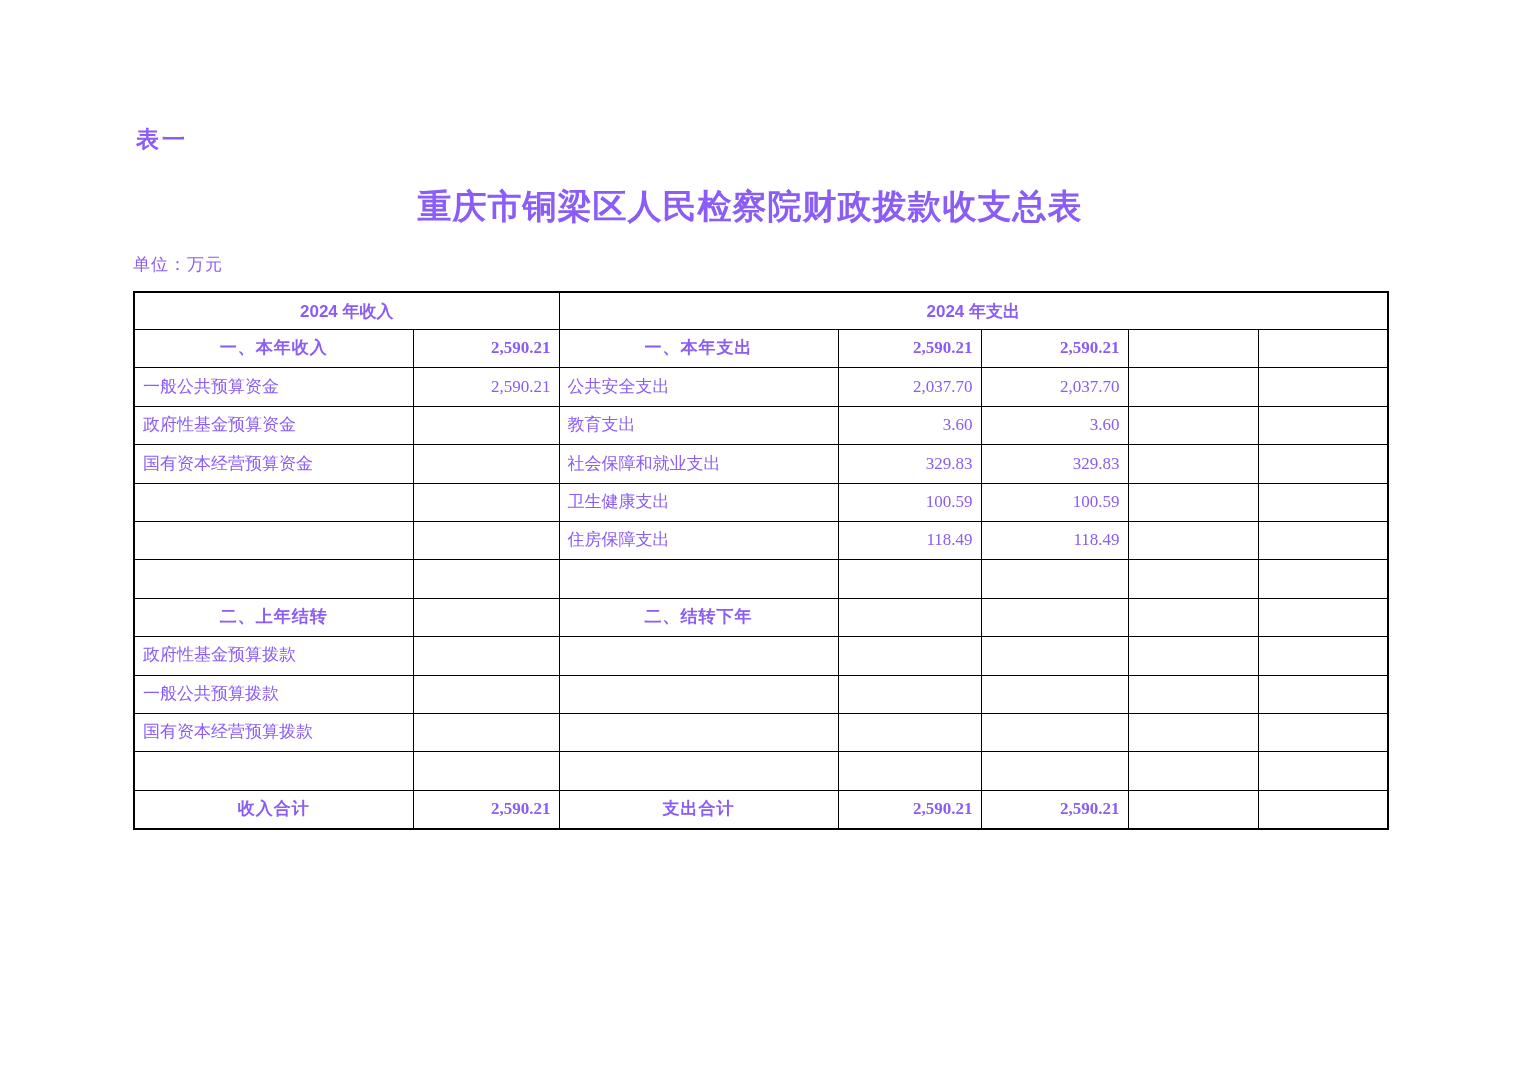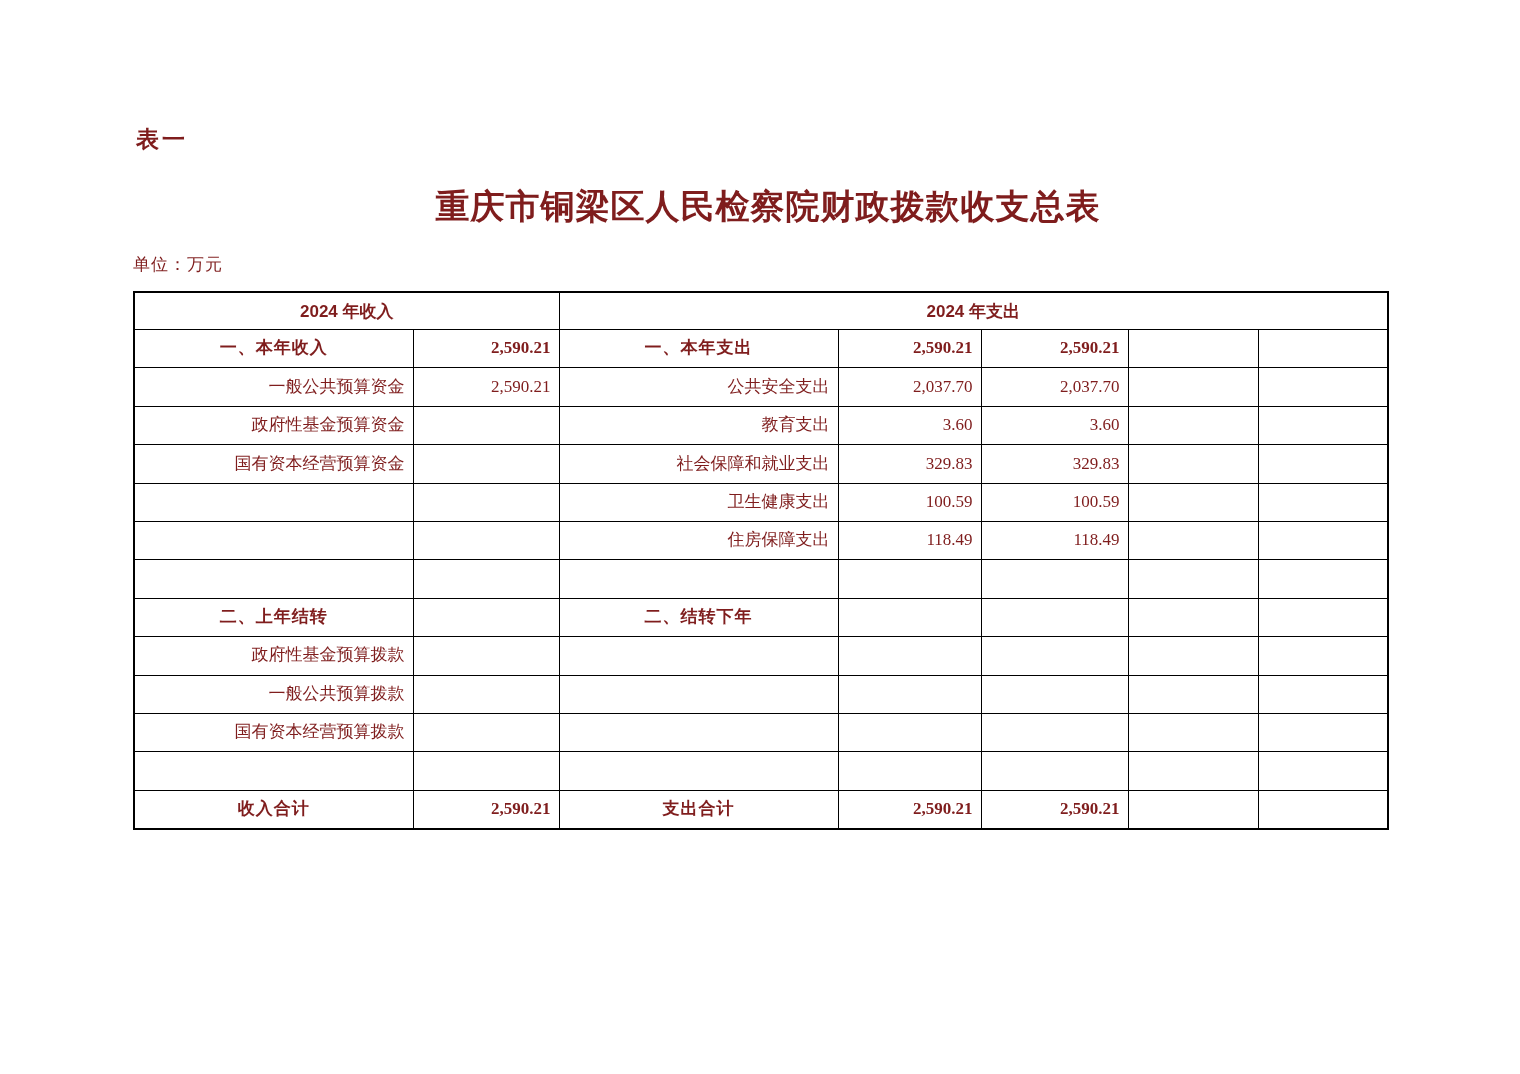--- a/index.html
+++ b/index.html
@@ -1,36 +1,36 @@
 <!DOCTYPE html>
 <html><head>
 <meta charset="utf-8">
 <style>
   html, body { margin: 0; padding: 0; background: #ffffff; }
   .page {
     position: relative;
     width: 1520px;
     height: 1074px;
     background: #ffffff;
-    color: #7f1d1d;
+    color: #8b5cf6;
     font-family: "Liberation Serif", "DejaVu Serif", serif;
     overflow: hidden;
   }
   .table-label {
     position: absolute;
     left: 136px;
     top: 124px;
     font-family: "Liberation Sans", "DejaVu Sans", sans-serif;
     font-size: 23px;
     font-weight: 700;
     letter-spacing: 3px;
   }
   .doc-title {
     position: absolute;
-    left: 141px;
+    left: 123px;
     top: 184px;
     width: 1254px;
     margin: 0;
     text-align: center;
     font-family: "Liberation Serif", "DejaVu Serif", serif;
     font-size: 34px;
     font-weight: 700;
     letter-spacing: 1px;
     white-space: nowrap;
   }
@@ -70,21 +70,21 @@
   thead tr.col-row th {
     height: 48px;
     font-family: "Liberation Sans", "DejaVu Sans", sans-serif;
     font-weight: 700;
     font-size: 17px;
     text-align: center;
     white-space: pre-line;
     line-height: 1.35;
   }
   tbody td { height: 37.4px; line-height: 1.1; }
-  td.c-item { text-align: right; }
+  td.c-item { text-align: left; }
   td.c-num  { text-align: right; font-family: "Liberation Serif", "DejaVu Serif", serif; }
   tr.cat td { font-weight: 700; font-family: "Liberation Sans", "DejaVu Sans", sans-serif; margin-left: 20px; }
   tr.cat td.c-item { text-align: center; letter-spacing: 1px; }
   tr.cat td.c-num { font-family: "Liberation Serif", "DejaVu Serif", serif; font-weight: 700; }
 </style>
 </head>
 <body>
 
 <div class="page">
 

